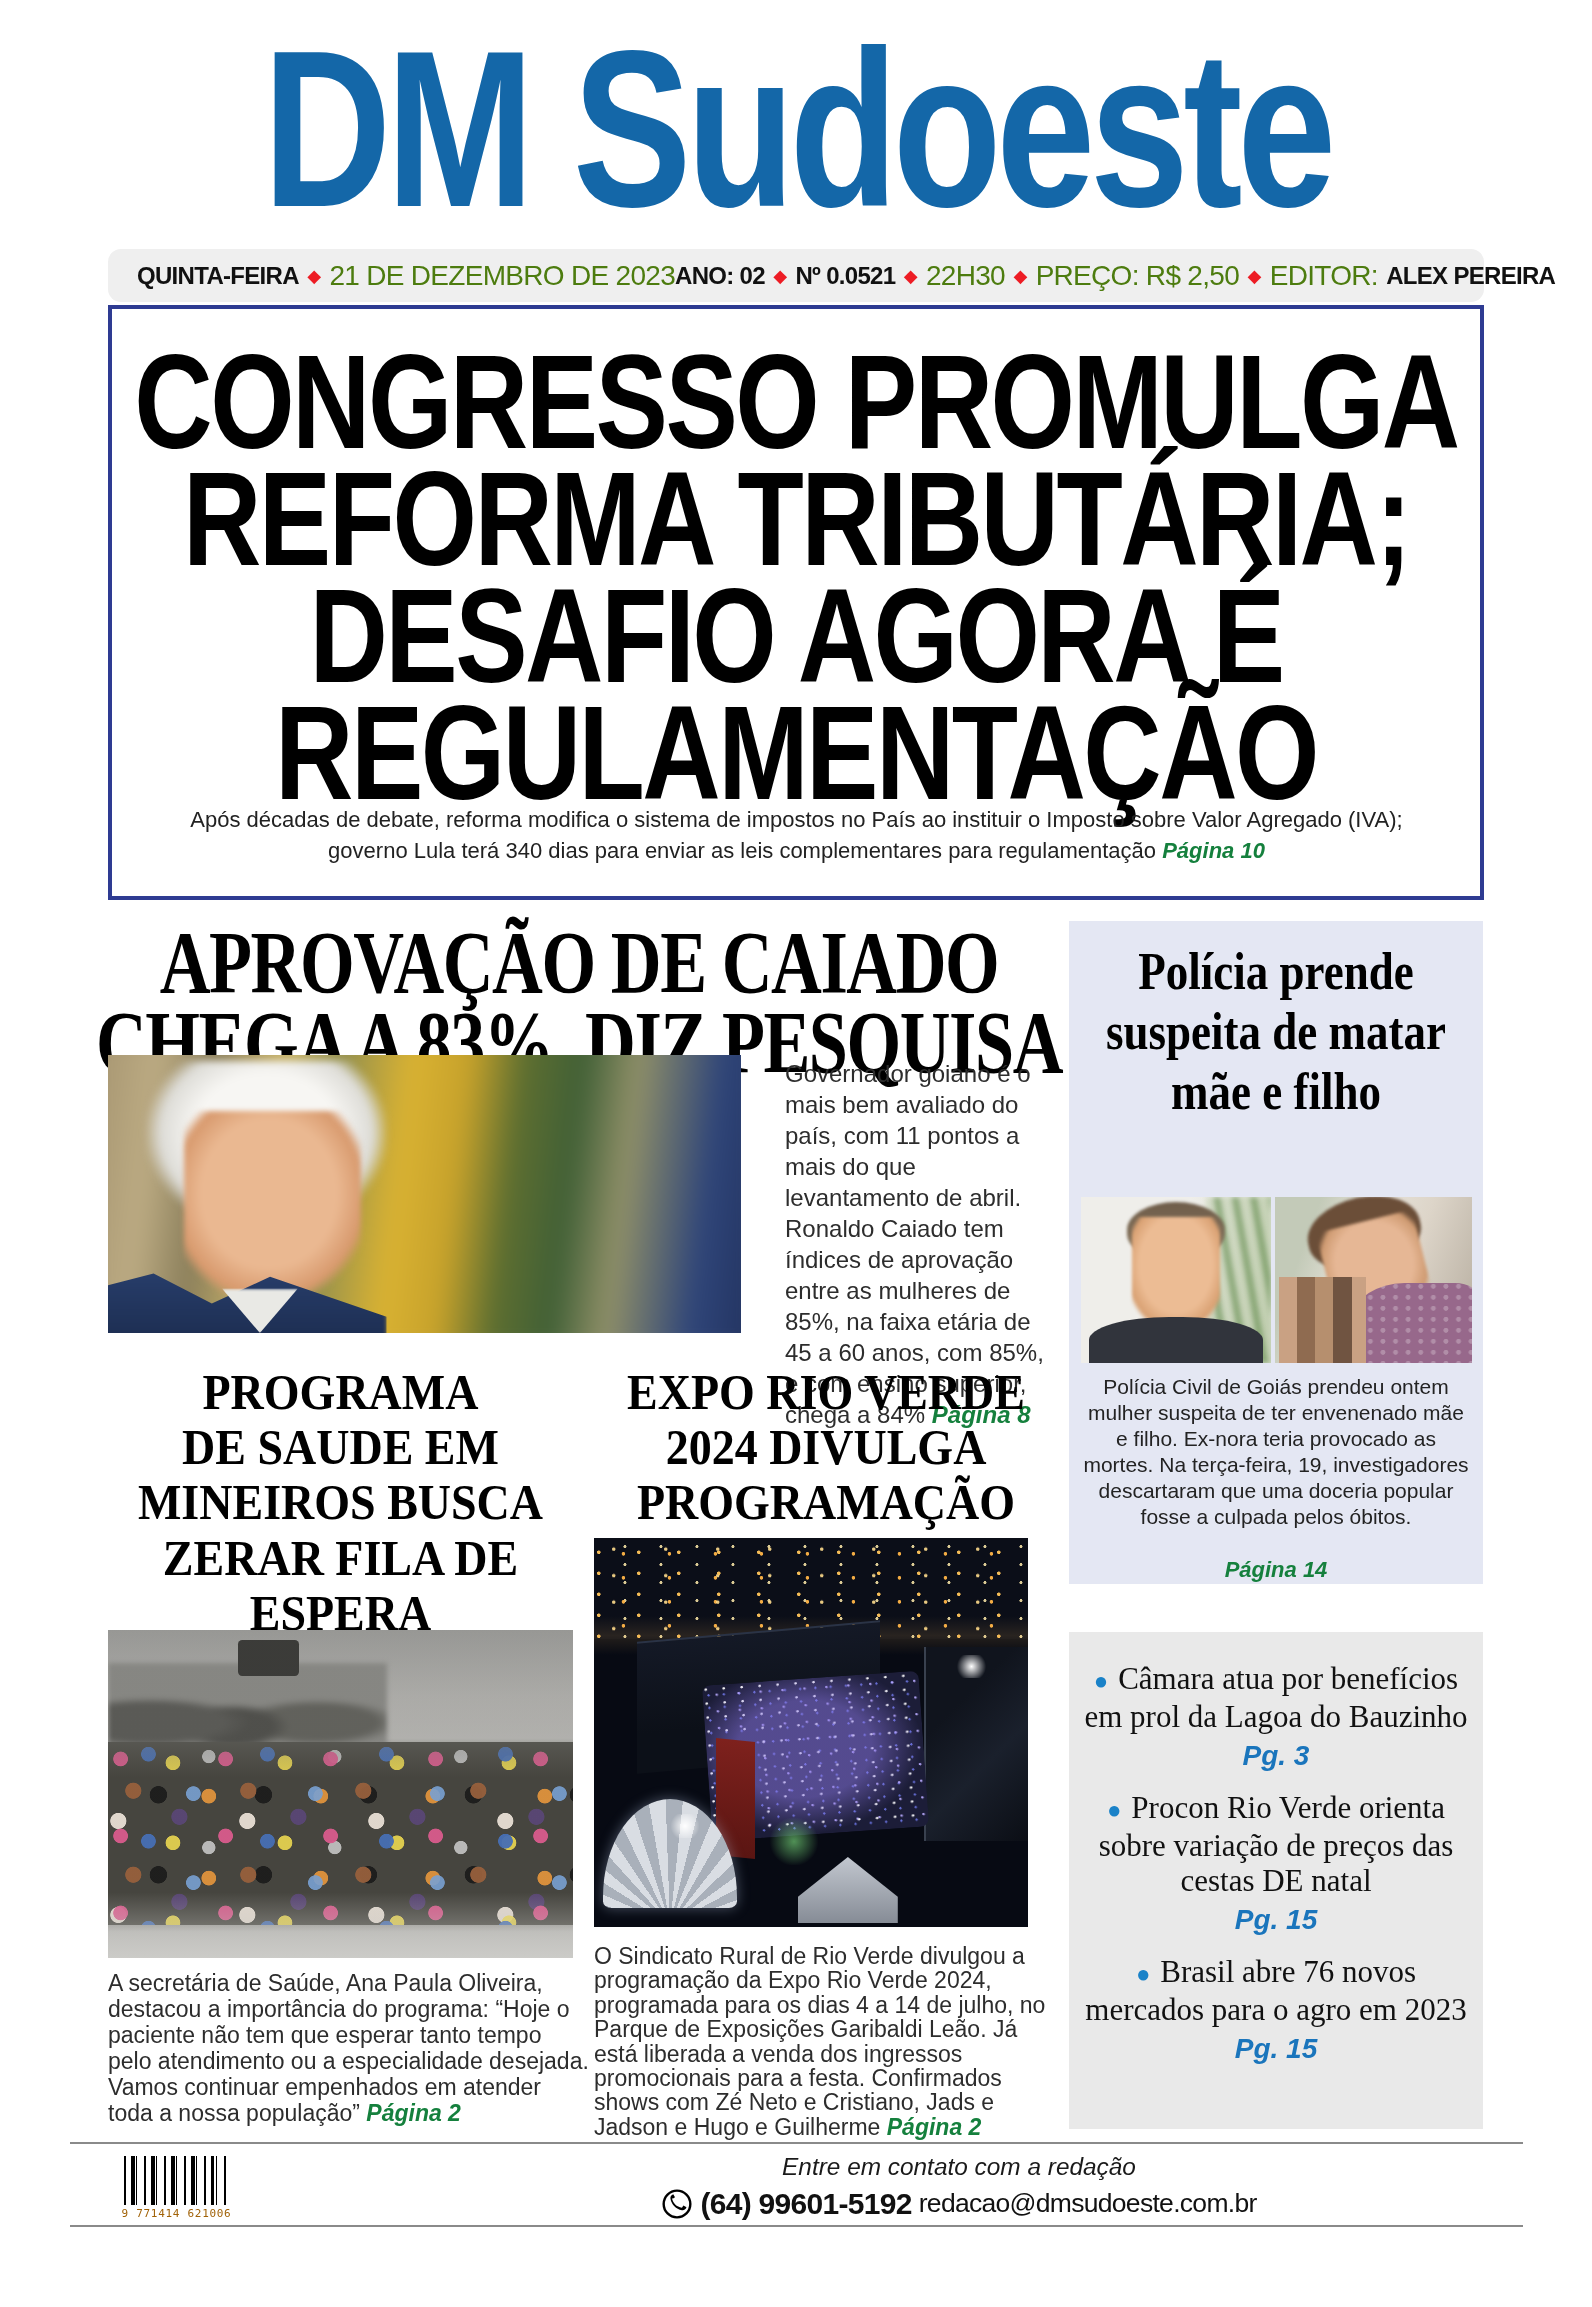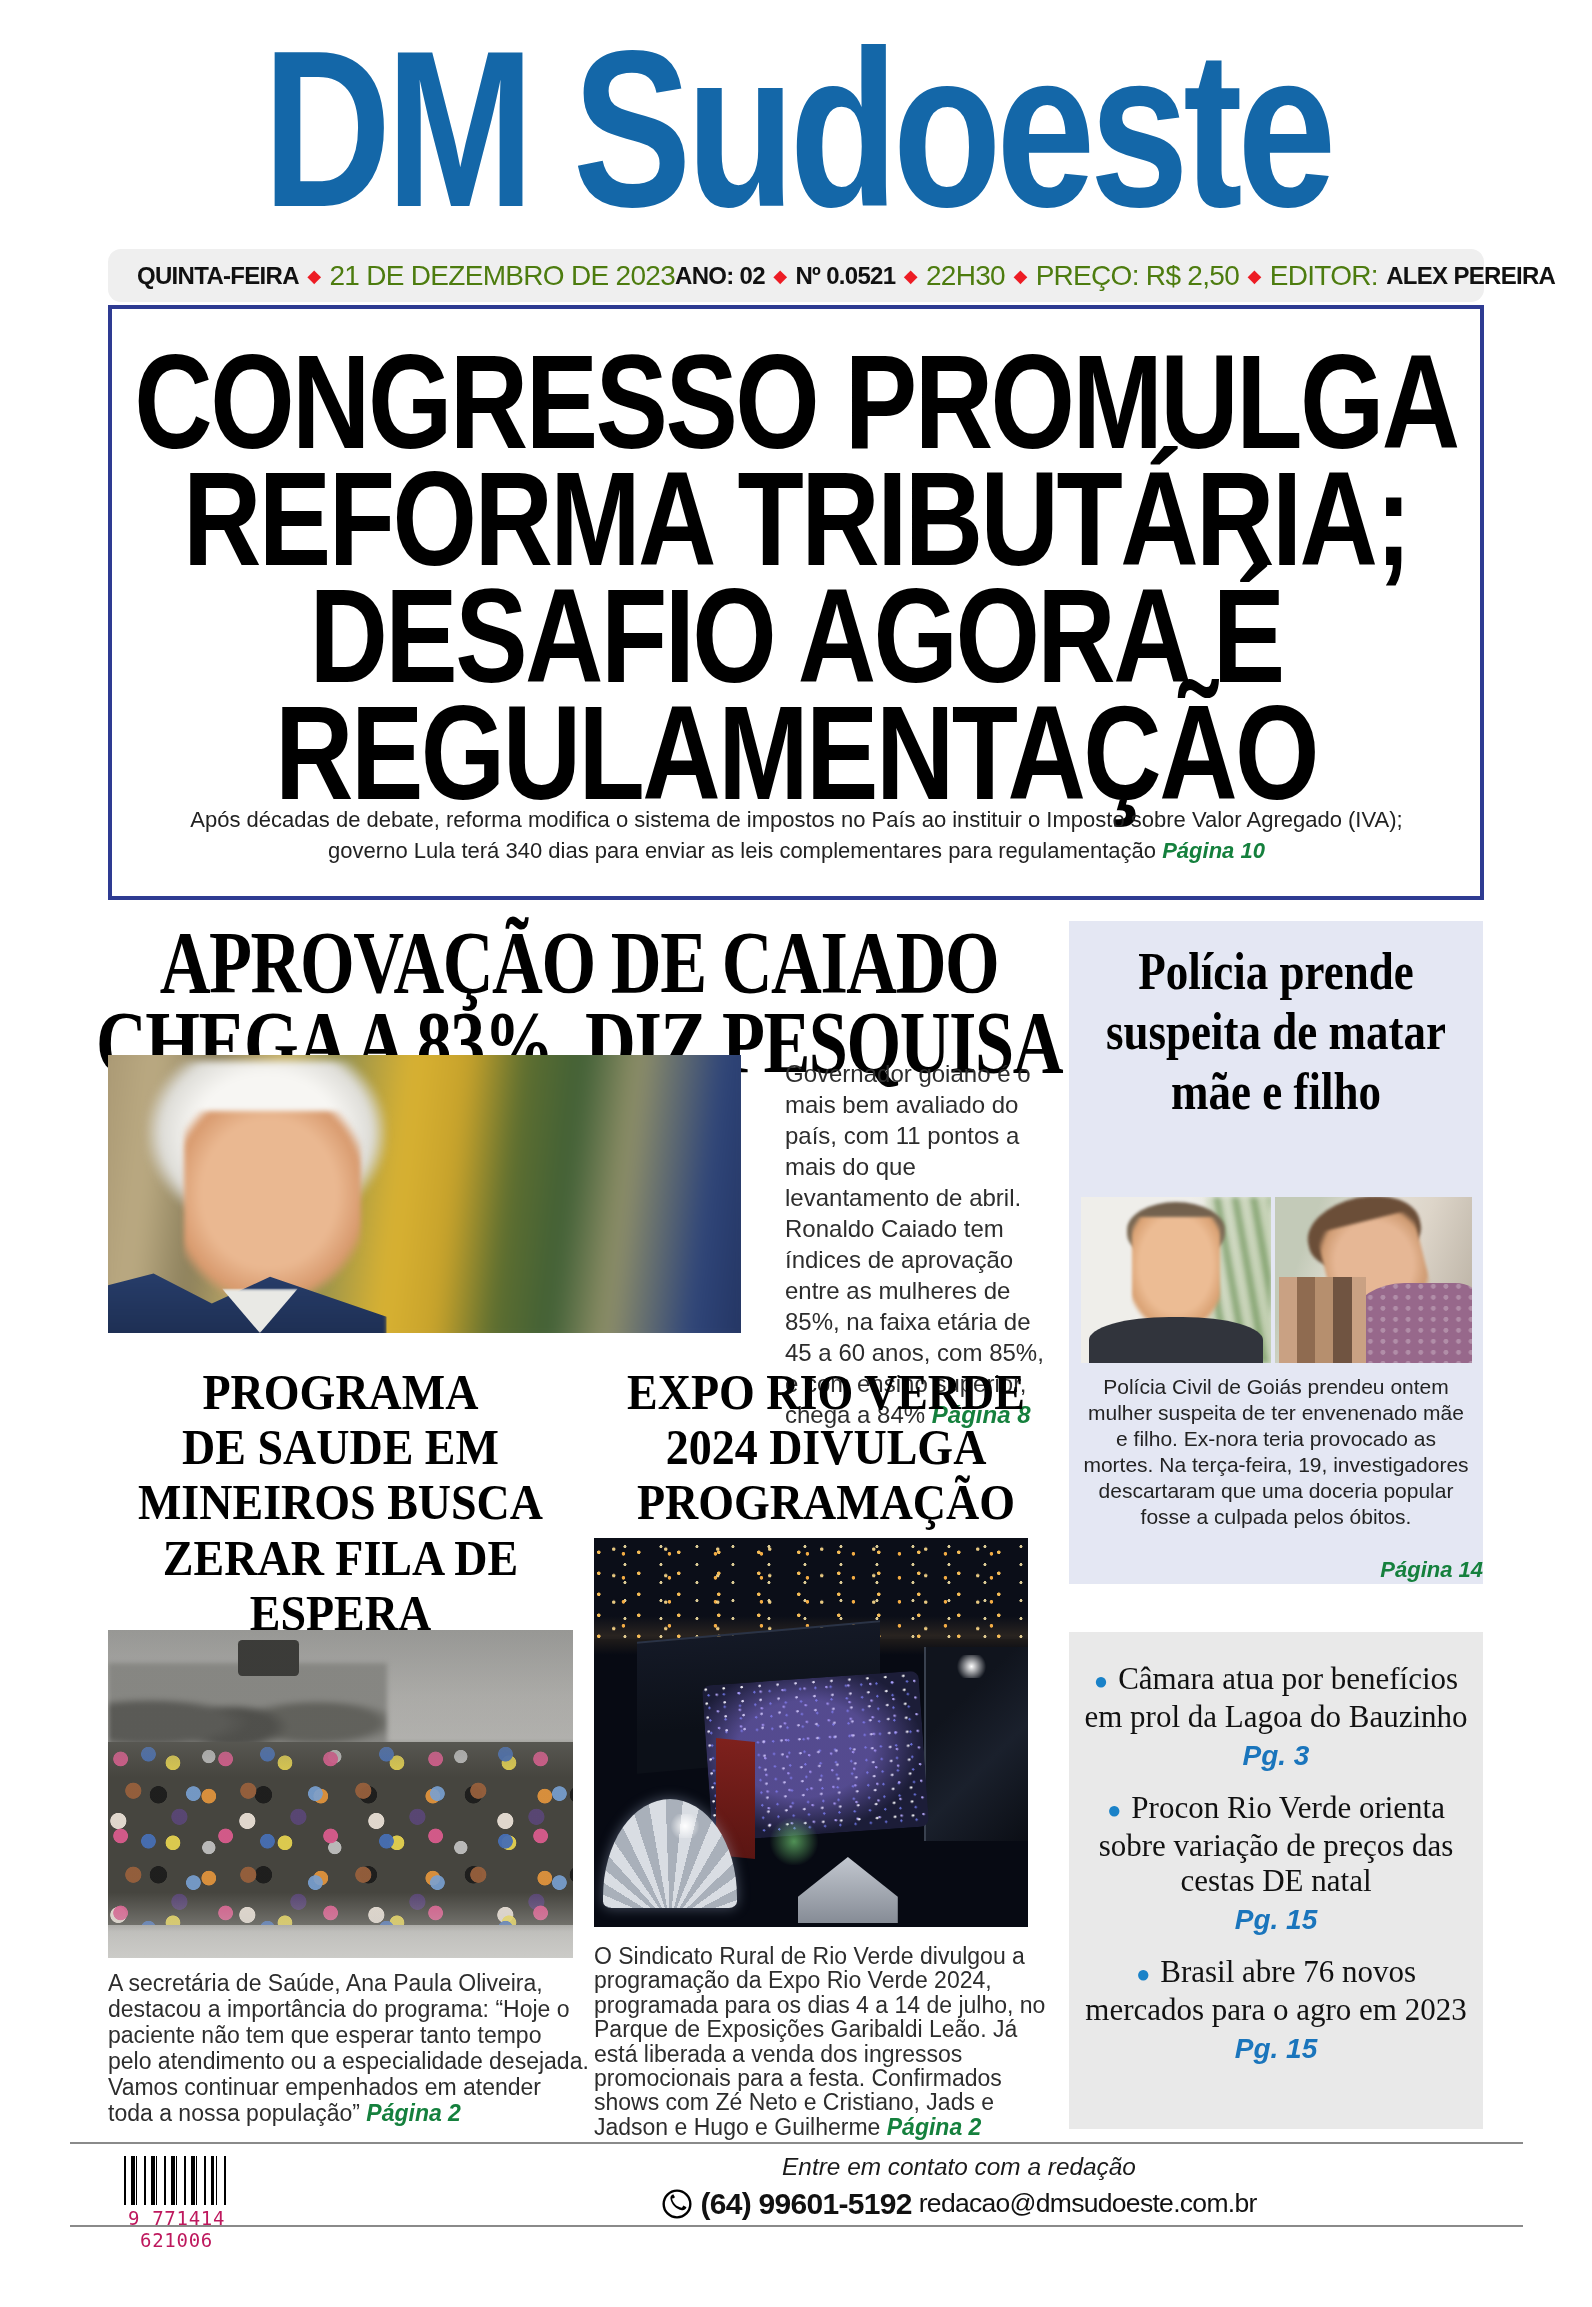--- a/index.html
+++ b/index.html
@@ -72,21 +72,21 @@
         background:#6b4e38; border-radius:50% 50% 45% 45%; transform:rotate(-12deg); }
   .pp2-face { position:absolute; left:26%; top:14%; width:50%; height:58%; filter:blur(1.4px); transform:rotate(-14deg);
         background:radial-gradient(ellipse at 50% 45%, #e6b795 0 55%, #cf9b72 75%, transparent 83%); }
   .pp2-blouse { position:absolute; right:-4%; bottom:-4%; width:64%; height:52%; filter:blur(0.7px);
         background-color:#97688b; background-image:radial-gradient(circle at 30% 30%, rgba(255,255,255,.25) 0 2.1px, transparent 2.8px);
         background-size:12.6px 11px; border-radius:40% 20% 0 0; }
   .pp2-pixels { position:absolute; left:2%; bottom:0; width:44%; height:52%;
         background-image:repeating-linear-gradient(90deg,#c9a183 0 18px,#8f6b50 18px 36px,#b68f6e 36px 54px,#705441 54px 73px),
                          repeating-linear-gradient(0deg, rgba(255,255,255,.14) 0 18px, rgba(0,0,0,.14) 18px 36px); }
   .pol-body { position:absolute; top:453px; left:14px; width:386px; text-align:center; font-size:21px; line-height:26px; color:#232323; }
-  .pol-ref { position:absolute; top:636px; left:0; width:100%; text-align:right; font-size:22px; }
+  .pol-ref { position:absolute; top:636px; left:0; width:100%; text-align:center; font-size:22px; }
 
   
   .colhead { position:absolute; text-align:center; font-weight:700; font-size:46px; line-height:51px; color:#000;
         transform:scaleY(1.08); transform-origin:50% 0; }
   .saude-head { top:1365px; left:108px; width:465px; }
   .expo-head  { top:1365px; left:589px; width:474px; }
   .caption { position:absolute; font-size:23px; color:#2d2d2d; }
   .saude-cap { top:1970px; left:108px; width:481px; line-height:26px; }
   .expo-cap  { top:1944px; left:594px; width:472px; line-height:24.4px; }
 
@@ -154,21 +154,21 @@
   .b-text { font-family:"Liberation Serif","DejaVu Serif",serif; font-size:31px; line-height:35px; color:#111; padding:0 12.6px; }
   .bdot { color:#1a82c8; font-size:24px; vertical-align:middle; margin-right:9.8px; }
   .b-pg { color:#1a75bc; font-weight:700; font-style:italic; font-size:28px; margin-top:5.6px; }
 
   
   .rule { position:absolute; left:70px; width:1453px; height:2.1px; background:#8a8a8a; }
   .rule1 { top:2142px; } .rule2 { top:2225px; }
   .barcode-wrap { position:absolute; top:2156px; left:117px; width:119px; text-align:center; }
   .barcode-bars { width:106px; height:49px; margin:0 auto; background:
         repeating-linear-gradient(90deg,#000 0 2.1px,#fff 2.1px 3.5px,#000 3.5px 4.2px,#fff 4.2px 7px,#000 7px 10.5px,#fff 10.5px 12px,#000 12px 13.3px,#fff 13.3px 16.7px,#000 16.7px 17.4px,#fff 17.4px 20px); }
-  .barcode-digits { font-family:"DejaVu Sans Mono","Liberation Mono",monospace; font-size:19px; letter-spacing:0.7px; margin-top:2.1px; color:#be185d; }
+  .barcode-digits { font-family:"DejaVu Sans Mono","Liberation Mono",monospace; font-size:11px; letter-spacing:0.7px; margin-top:2.1px; color:#a16207; }
   .social { position:absolute; top:2161px; left:269px; display:flex; align-items:center; gap:11px; }
   .tile { width:43px; height:43px; background:#0d0d0d; border-radius:9.8px; display:flex; align-items:center; justify-content:center; }
   .tile svg { width:28px; height:28px; }
   .handle { font-style:italic; font-weight:700; font-size:32px; letter-spacing:-0.7px; margin-left:9.8px; color:#000; }
   .contact { position:absolute; top:2153px; left:652px; width:614px; text-align:center; }
   .c-line1 { font-style:italic; font-size:24.4px; color:#1a1a1a; }
   .c-line2 { margin-top:5.6px; display:flex; align-items:center; justify-content:center; gap:7px; }
   .c-phone { font-weight:700; font-size:30px; letter-spacing:-0.7px; }
   .c-email { font-size:26.5px; letter-spacing:-0.7px; }
   .wa svg { width:32px; height:32px; display:block; }

